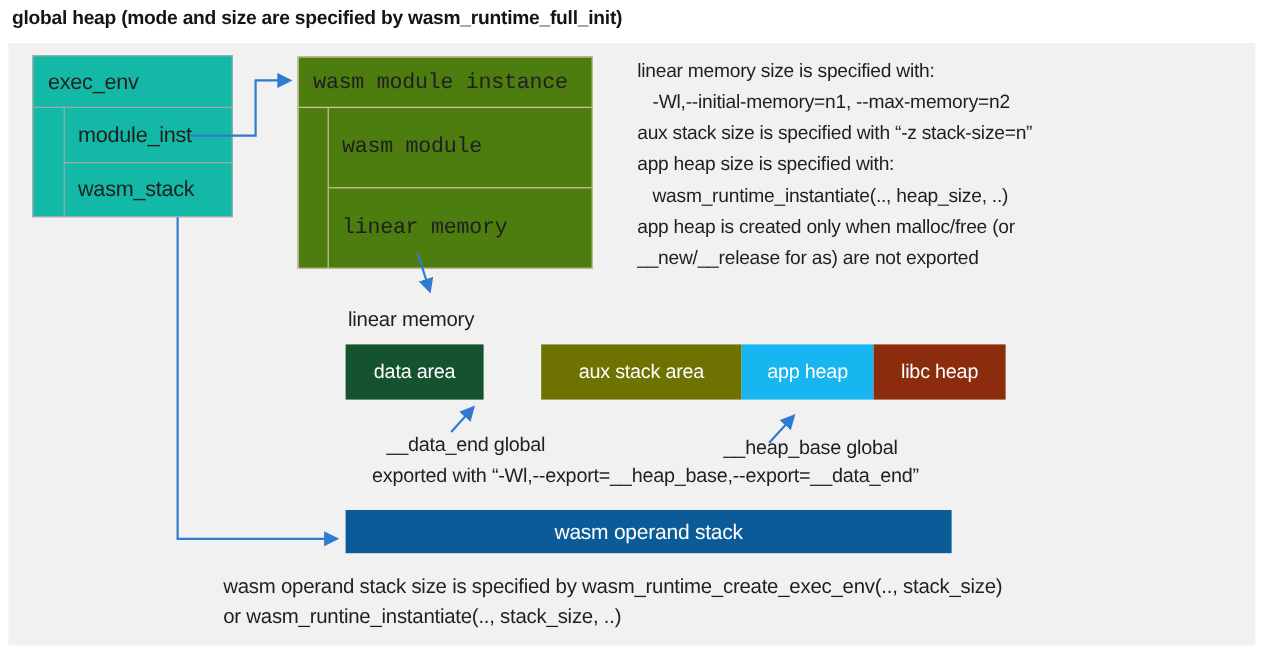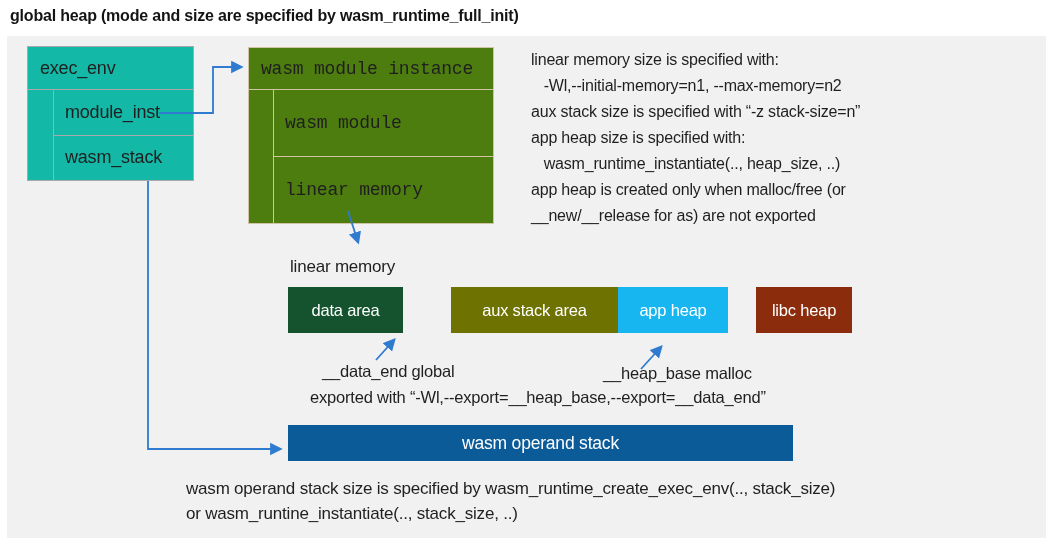--- a/index.html
+++ b/index.html
@@ -77,26 +77,26 @@
     <div>app heap is created only when malloc/free (or</div>
     <div>__new/__release for as) are not exported</div>
   </div>
 
   <div class="lbl" style="left:290px;top:257px;font-size:17px;">linear memory</div>
 
   <div class="membar">
     <div class="seg" style="width: 115px; background: #14532d;">data area</div>
     <div class="seg" style="width: 167px; background: rgb(109, 114, 1); margin-left: 48px;">aux stack area</div>
     <div class="seg" style="width: 110px; background: rgb(23, 182, 240);">app heap</div>
-    <div class="seg" style="width: 96px; background: rgb(139, 44, 13); margin-left: 28px;">libc heap</div>
+    <div class="seg" style="width: 110px; background: rgb(139, 44, 13);">libc heap</div>
   </div>
 
 
   <div class="lbl" style="left:322px;top:362px;">__data_end global</div>
-  <div class="lbl" style="left:603px;top:364px;">__heap_base malloc</div>
+  <div class="lbl" style="left:603px;top:364px;">__heap_base global</div>
   <div class="lbl" style="left:299px;top:388px;margin-left:11px;">exported with “-Wl,--export=__heap_base,--export=__data_end”</div>
 
   <div class="opbar" style="background: rgb(12, 91, 153);">wasm operand stack</div>
 
   <div class="lbl" style="left:186px;top:479px;font-size:17px;">wasm operand stack size is specified by wasm_runtime_create_exec_env(.., stack_size)</div>
   <div class="lbl" style="left:186px;top:504px;font-size:17px;">or wasm_runtine_instantiate(.., stack_size, ..)</div>
 
   <svg class="wires" width="1054" height="547">
     <defs>
       <marker id="ah" markerWidth="9" markerHeight="9" refX="5.5" refY="3.5" orient="auto">

